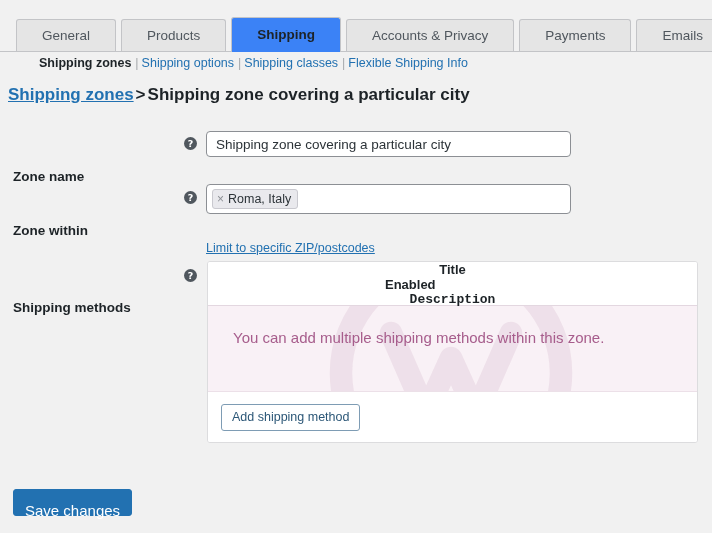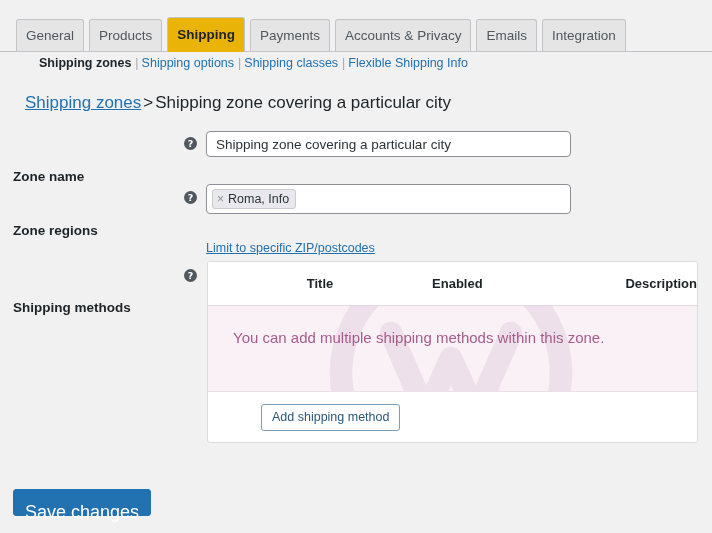--- a/index.html
+++ b/index.html
@@ -29,29 +29,29 @@
     align-items: flex-end;
     gap: 5px;
     height: 38px;
     white-space: nowrap;
   }
   .tab {
     background: #e5e5e5;
     border: 1px solid #c3c4c7;
     border-bottom: none;
     border-radius: 3px 3px 0 0;
-    padding: 0 9px;
+    padding: 0 25px;
     height: 33px;
     line-height: 31px;
     font-size: 13.5px;
     color: #50575e;
     cursor: pointer;
   }
   .tab.active {
-    background: #eab308;
+    background: #3b82f6;
     color: #1d2327;
     font-weight: bold;
     border-color: #c3c4c7;
     height: 35px;
     line-height: 33px;
     position: relative;
     z-index: 2;
   }
   .tab-baseline {
     position: absolute;
@@ -80,26 +80,25 @@
     text-decoration: none;
   }
   .subnav .sep {
     color: #a7aaad;
     margin: 0 3px 0 4px;
   }
 
   
   .page-heading {
     position: absolute;
-    left: 25px; top: 85px;
+    left: 8px; top: 85px;
     font-size: 17px;
-    font-weight: normal;
-    color: #1d2327;
-    white-space: nowrap;
-    margin-top: 8px;
+    font-weight: bold;
+    color: #1d2327;
+    white-space: nowrap;
   }
   .page-heading a {
     color: #2271b1;
     text-decoration: underline;
   }
   .page-heading .chev { color: #1d2327; margin: 0 2px; }
 
   
   .row-label {
     position: absolute;
@@ -186,24 +185,25 @@
   }
   .mt-head {
     display: flex;
     align-items: center;
     height: 44px;
     background: #ffffff;
     border-bottom: 1px solid #e3d7e0;
     font-size: 13px;
     font-weight: bold;
     color: #1d2327;
+    flex-direction: column;
   }
   .mt-head .col-title { width: 225px; text-align: center; }
   .mt-head .col-enabled { width: 135px; text-align: left; }
-  .mt-head .col-desc { width: 131px; text-align: right; }
+  .mt-head .col-desc { width: 131px; text-align: center; font-family: Liberation Mono, monospace; }
 
   .mt-body {
     position: relative;
     background: #f9f1f6;
     height: 86px;
     overflow: hidden;
     border-bottom: 1px solid #ece0e8;
     text-align: right;
   }
   .watermark {
@@ -220,21 +220,20 @@
     line-height: 1.6;
     color: #a75d8c;
     white-space: nowrap;
   }
   .mt-foot {
     height: 50px;
     background: #ffffff;
     display: flex;
     align-items: center;
     padding-left: 13px;
-    margin-left: 40px;
   }
   .btn-secondary {
     background: #ffffff;
     border: 1px solid #7e9cb4;
     border-radius: 3px;
     color: #2c5777;
     font-family: "Liberation Sans", sans-serif;
     font-size: 12.5px;
     height: 27px;
     padding: 0 10px;
@@ -244,62 +243,62 @@
 
   
   .btn-primary {
     position: absolute;
     left: 13px; top: 489px;
     background: #2271b1;
     border: 1px solid #2271b1;
     border-radius: 3px;
     color: #ffffff;
     font-family: "Liberation Sans", sans-serif;
-    font-size: 18px;
+    font-size: 15px;
     height: 27px;
     padding: 12px 11px;
     cursor: pointer;
     white-space: nowrap;
   }
 </style>
 </head>
 <body>
 
 <div class="tab-wrap">
   <div class="tab-baseline"></div>
   <div class="tab-strip">
     <div class="tab">General</div>
     <div class="tab">Products</div>
     <div class="tab active">Shipping</div>
+    <div class="tab">Accounts &amp; Privacy</div>
     <div class="tab">Payments</div>
-    <div class="tab">Accounts &amp; Privacy</div>
     <div class="tab">Emails</div>
     <div class="tab">Integration</div>
 
   </div>
 </div>
 
 <div class="subnav">
   <span class="current">Shipping zones</span><span class="sep">|</span><a href="#">Shipping options</a><span class="sep">|</span><a href="#">Shipping classes</a><span class="sep">|</span><a href="#">Flexible Shipping Info</a>
 </div>
 
 <div class="page-heading">
   <a href="#">Shipping zones</a><span class="chev">&gt;</span><span>Shipping zone covering a particular city</span>
 </div>
 
 <div class="row-label" style="left:13px; top:137px;">Zone name</div>
 <div class="help-icon" style="left:184px; top:137px;">?</div>
 <input class="text-input" style="left: 206px; top: 131px; width: 365px; height: 26px;" value="Shipping zone covering a particular city">
 
-<div class="row-label" style="left:13px; top:191px;">Zone regions</div>
+<div class="row-label" style="left:13px; top:191px;">Zone within</div>
 <div class="help-icon" style="left:184px; top:191px;">?</div>
 <div class="region-box" style="left:206px; top:184px; width:365px; height:30px;">
   <span class="chip">
     <span class="x">×</span>
-      <span>Roma, Info</span>
+      <span>Roma, Italy</span>
   </span>
 </div>
 <span class="zip-link" style="left:206px; top:241px;">Limit to specific ZIP/postcodes</span>
 
 <div class="row-label" style="left:13px; top:268px;">Shipping methods</div>
 <div class="help-icon" style="left:184px; top:269px;">?</div>
 
 <div class="methods-table">
   <div class="mt-head">
     <div class="col-title">Title</div>

